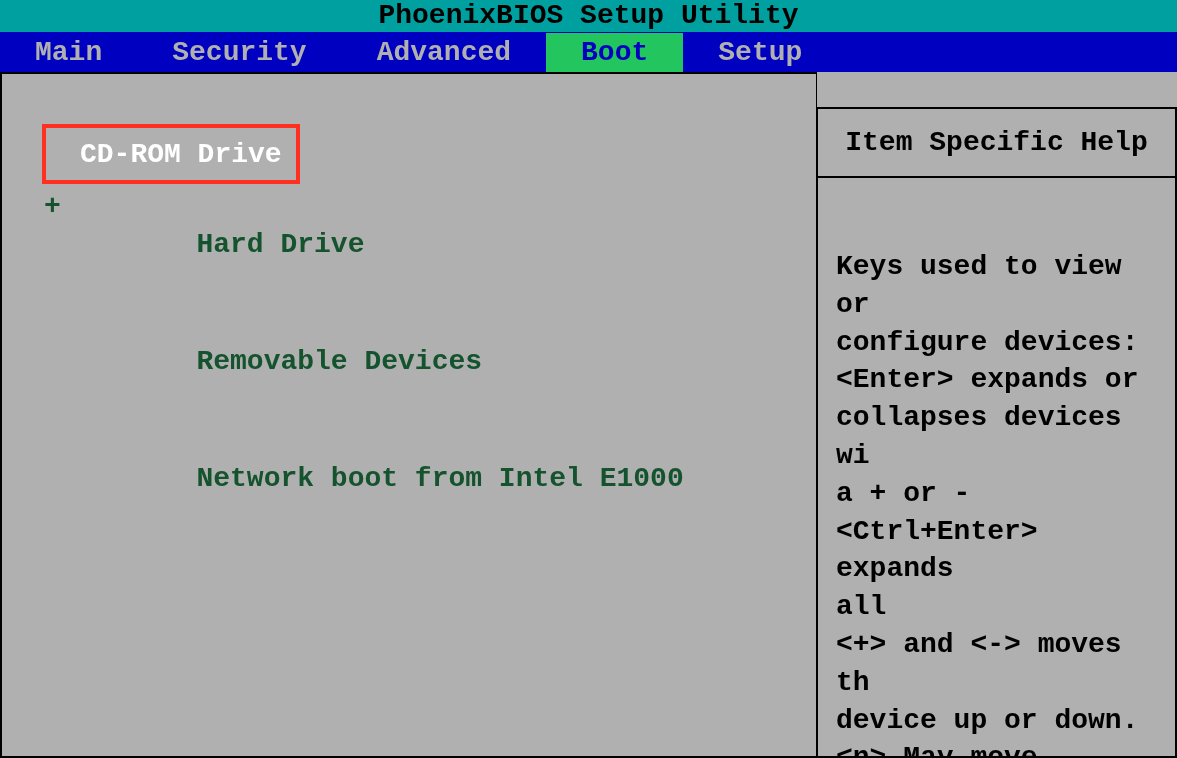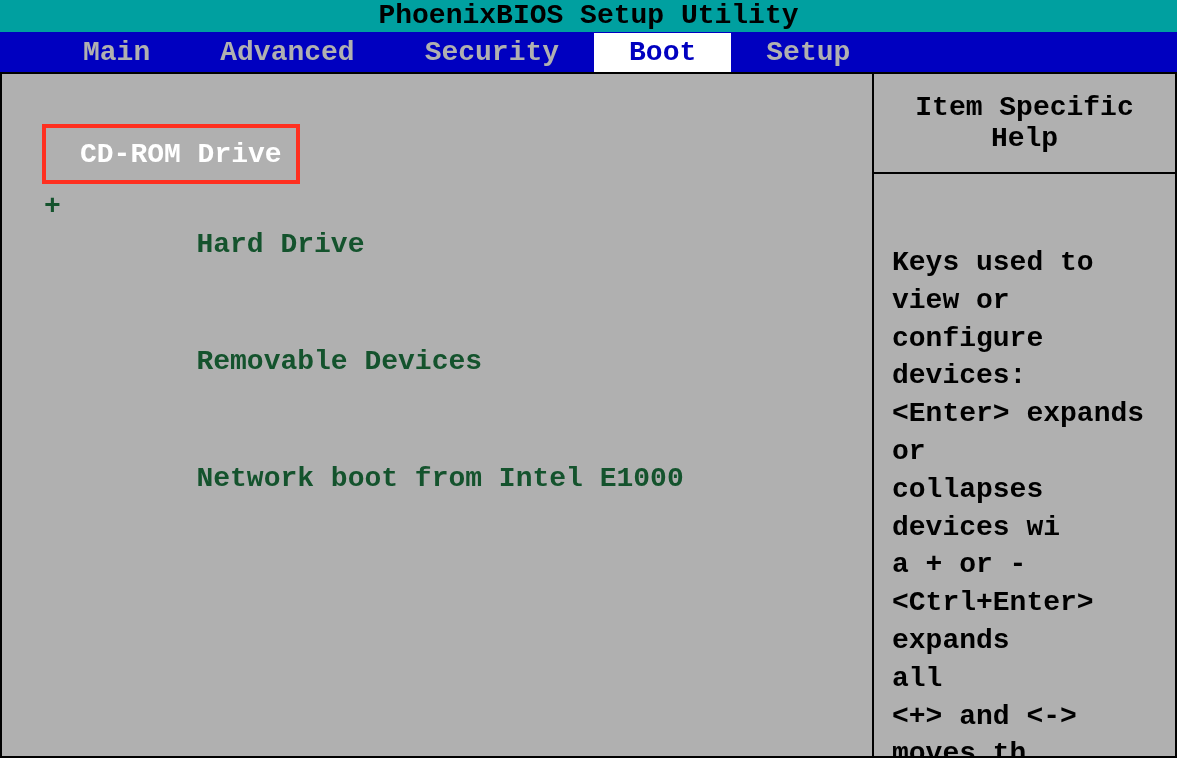--- a/index.html
+++ b/index.html
@@ -22,49 +22,49 @@
       text-align: center;
       padding: 2px 0;
       height: 32px;
       line-height: 28px;
     }
     .menu-bar {
       background: #0000c0;
       display: flex;
       height: 40px;
       align-items: center;
-      padding-left: 48px;
     }
     .menu-item {
       color: #b0b0b0;
       padding: 4px 35px;
       cursor: pointer;
     }
     .menu-item.active {
-      background: #ffffff;
+      background: #22c55e;
       color: #0000c0;
     }
     .content-area {
       display: flex;
       height: calc(100% - 72px);
     }
     .main-panel {
       flex: 1;
       border: 2px solid #000;
       border-right: 1px solid #000;
       padding: 50px 40px;
       background: #b0b0b0;
     }
     .help-panel {
-      width: 304px;
+      width: 360px;
       border: 2px solid #000;
       border-left: 1px solid #000;
       background: #b0b0b0;
       display: flex;
       flex-direction: column;
+      margin-top: 35px;
     }
     .help-title {
       text-align: center;
       padding: 18px 10px;
       color: #000;
       border-bottom: 2px solid #000;
     }
     .help-body {
       padding: 70px 18px 18px 18px;
       color: #000000;
@@ -100,22 +100,22 @@
   </style>
 </head>
 <body>
 
 <div class="title-bar">
   <span>PhoenixBIOS Setup Utility</span>
 </div>
 
 <div class="menu-bar">
   <div class="menu-item">Main</div>
+  <div class="menu-item">Security</div>
   <div class="menu-item">Advanced</div>
-  <div class="menu-item">Security</div>
   <div class="menu-item active">Boot</div>
   <div class="menu-item">Setup</div>
 </div>
 
 <div class="content-area">
   <div class="main-panel">
     <ul class="boot-list">
       <li>
         <span class="highlight-box">
           <span class="boot-item selected">CD-ROM Drive</span>

